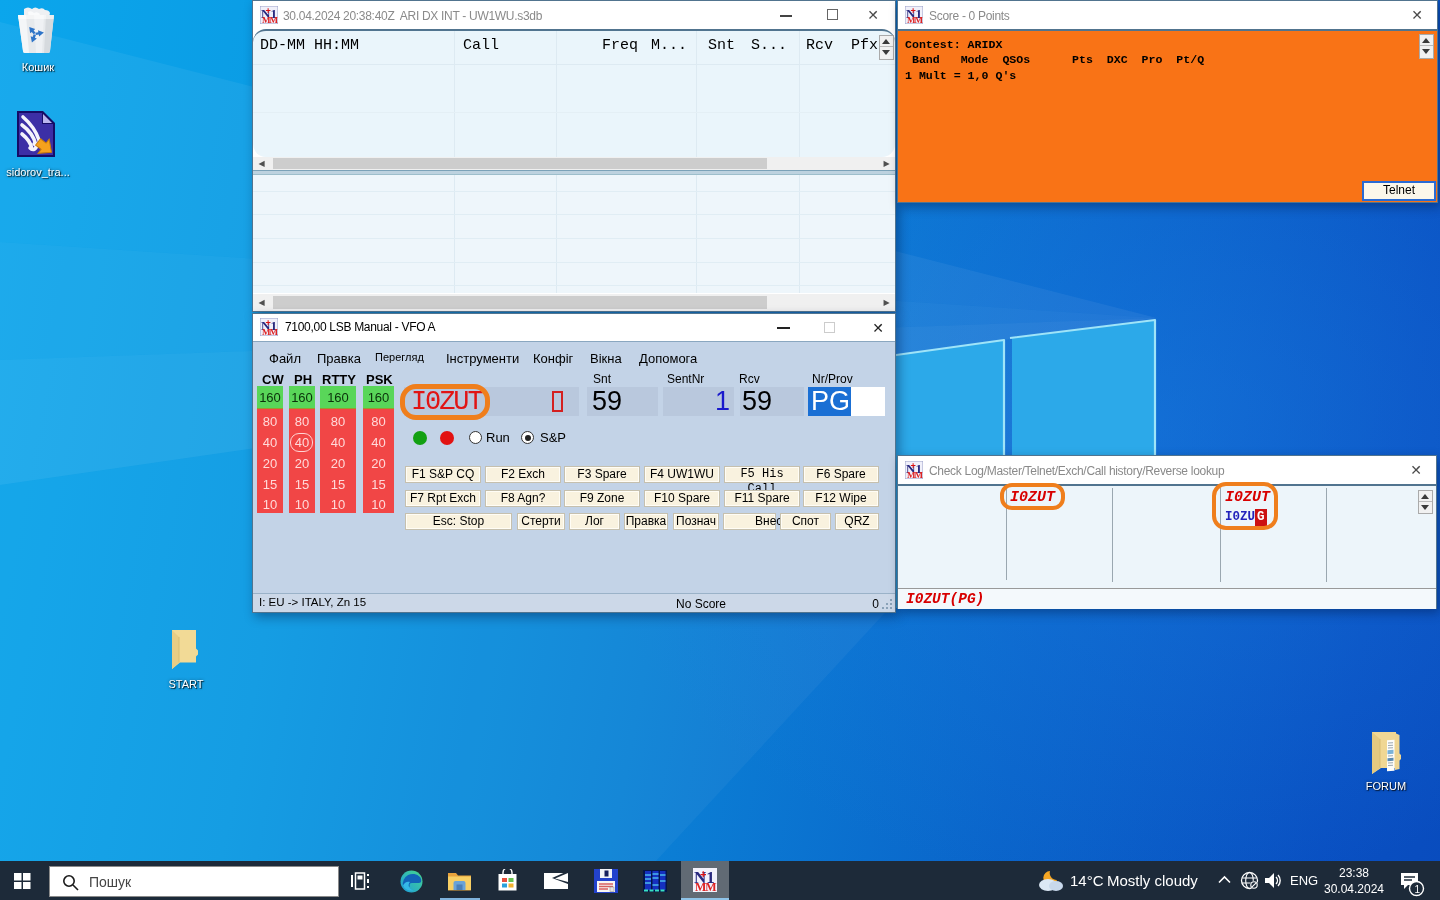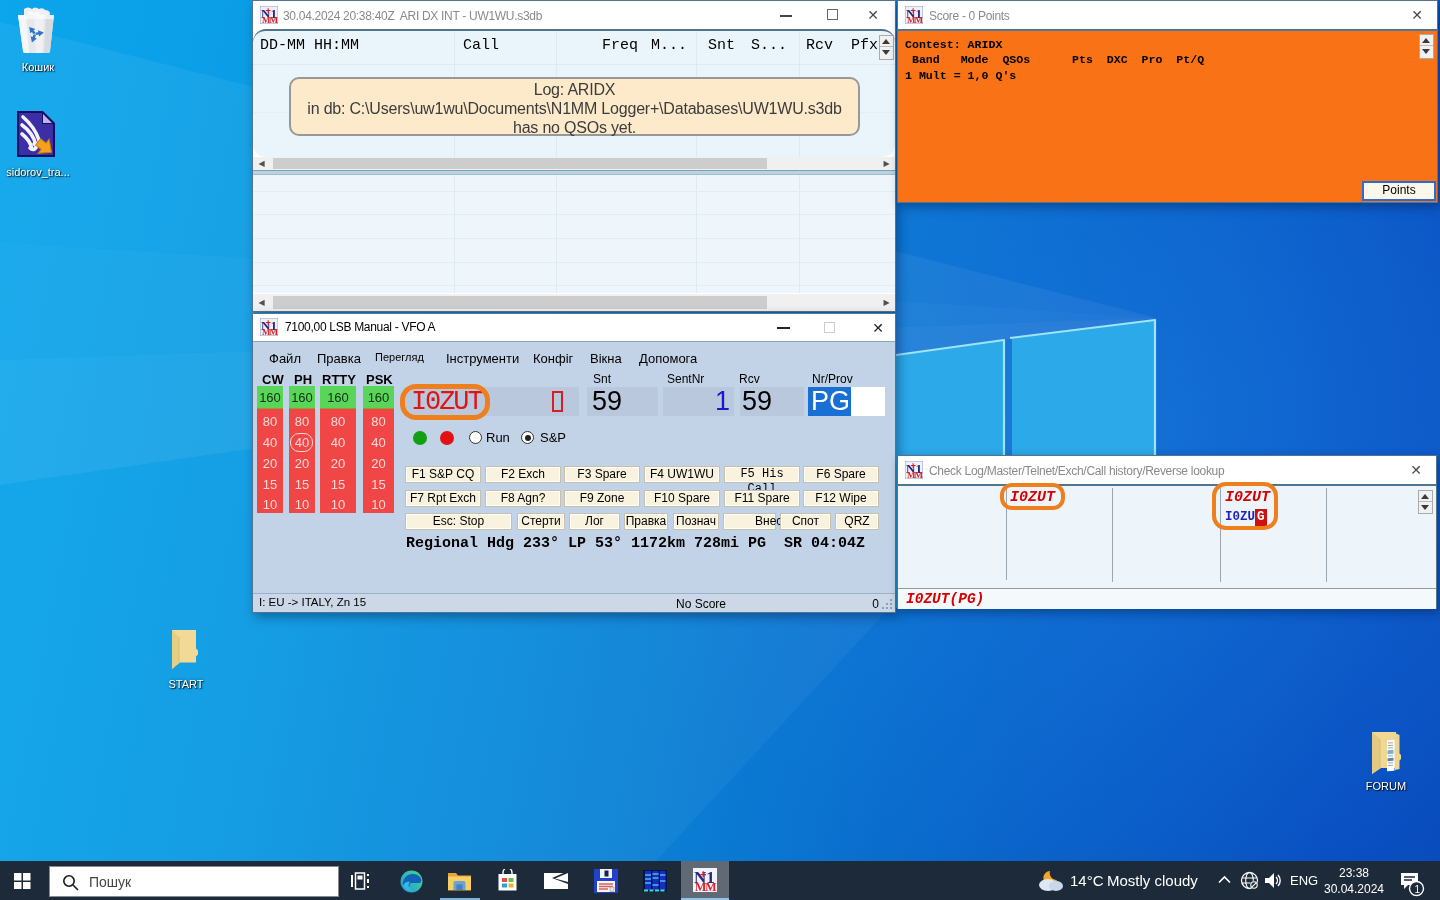--- a/index.html
+++ b/index.html
@@ -134,21 +134,20 @@
       <div class="abs mono hdr" style="left:598px; top:6px; font-size:15px;">Pfx</div>
       <div class="spin" style="right:1px; top:4px; height:25px;">
         <div class="b">
             <span class="tri-up"></span>
           </div>
         <div class="b" style="border-bottom:none;">
             <span class="tri-dn"></span>
           </div>
       </div>
 
-      <div class="abs" style="left:36px; top:46px; width:571px; height:59px; background:#fdeacb; border:2px solid #989898; border-radius:10px; color:#3c3c3c; font-size:16px; line-height:19px; text-align:center; padding-top:1px; letter-spacing:-0.2px;">Log: ARIDX<br>in db: C:\Users\uw1wu\Documents\N1MM Logger+\Databases\UW1WU.s3db<br>has no QSOs yet.</div>
     </div>
     <div class="hscroll" style="left:0; top:156px; width:642px;">
       <div class="sarrow" style="left:2px;">◀</div>
       <div class="hthumb" style="left:20px; width:494px;"></div>
       <div class="sarrow" style="right:2px;">▶</div>
     </div>
 
     <div class="abs" style="left:0; top:169px; width:642px; height:5px; background:#bdd2df; border-top:1px solid #7ba2b8; border-bottom:1px solid #9dbecb;"></div>
 
     <div class="abs" style="left:0; top:174px; width:642px; height:118px; background:#eef6fb;">
@@ -184,21 +183,21 @@
  Band   Mode  QSOs      Pts  DXC  Pro  Pt/Q
 1 Mult = 1,0 Q's</div>
     <div class="spin" style="right:3px; top:33px; height:25px;">
       <div class="b">
           <span class="tri-up"></span>
         </div>
       <div class="b" style="border-bottom:none;">
           <span class="tri-dn"></span>
         </div>
     </div>
-    <div class="abs" style="right:1px; bottom:1px; width:74px; height:20px; background:#fbf7ea; border:2px solid #2a6bd4; font-size:12px; text-align:center; line-height:15px; color:#000;">Points</div>
+    <div class="abs" style="right:1px; bottom:1px; width:74px; height:20px; background:#fbf7ea; border:2px solid #2a6bd4; font-size:12px; text-align:center; line-height:15px; color:#000;">Telnet</div>
   </div>
 
   <div class="win" id="mainwin" style="left:252px; top:313px; width:644px; height:300px; background:#c3d3e7;">
     <div class="tbar" style="height:27px;">
       <svg class="tico" style="top:4px;" width="18" height="18" viewBox="0 0 18 18">
       <rect x="0" y="0" width="18" height="18" fill="#f0f0fa" stroke="#9aa0c8" stroke-width="1"></rect>
       <text x="1" y="11.5" font-family="Liberation Serif" font-size="13" font-weight="bold" fill="#28287e">N1</text>
       <text x="5.6" y="8" font-family="Liberation Sans" font-size="9" font-weight="bold" fill="#dd1111">+</text>
       <text x="2" y="17" font-family="Liberation Serif" font-size="9" font-weight="bold" fill="#dd2222" letter-spacing="-1">MM</text>
     </svg>
@@ -297,21 +296,20 @@
     <div class="fkey" style="left:550px; top:176px; width:76px;">F12 Wipe</div>
     <div class="fkey" style="left:152px; top:199px; width:107px;">Esc: Stop</div>
     <div class="fkey" style="left:264px; top:199px; width:48px;">Стерти</div>
     <div class="fkey" style="left:316px; top:199px; width:51px;">Лог</div>
     <div class="fkey" style="left:371px; top:199px; width:44px;">Правка</div>
     <div class="fkey" style="left:420px; top:199px; width:46px;">Познач</div>
     <div class="fkey" style="left:470px; top:199px; width:53px;padding-left:31px;">Внести</div>
     <div class="fkey" style="left:527px; top:199px; width:51px;">Спот</div>
     <div class="fkey" style="left:582px; top:199px; width:44px;">QRZ</div>
 
-    <div class="abs mono" style="left:153px; top:221px; font-size:15px; font-weight:bold; color:#000; white-space:pre;">Regional Hdg 233° LP 53° 1172km 728mi PG  SR 04:04Z</div>
 
     <div class="abs" style="left:0; top:279px; width:642px; height:19px; background:#ccd8e8; border-top:1px solid #9ab2c8; font-size:12px; color:#000;">
       <div class="abs" style="left:6px; top:2px; font-size:11.5px;">I: EU -&gt; ITALY, Zn 15</div>
       <div class="abs" style="left:423px; top:3px;">No Score</div>
       <div class="abs" style="right:16px; top:3px;">0</div>
       <svg class="abs" style="right:2px; bottom:2px;" width="11" height="11">
         <g fill="#8aa2b8">
           <rect x="8" y="0" width="2" height="2"></rect>
             <rect x="8" y="4" width="2" height="2"></rect>
             <rect x="8" y="8" width="2" height="2"></rect>

